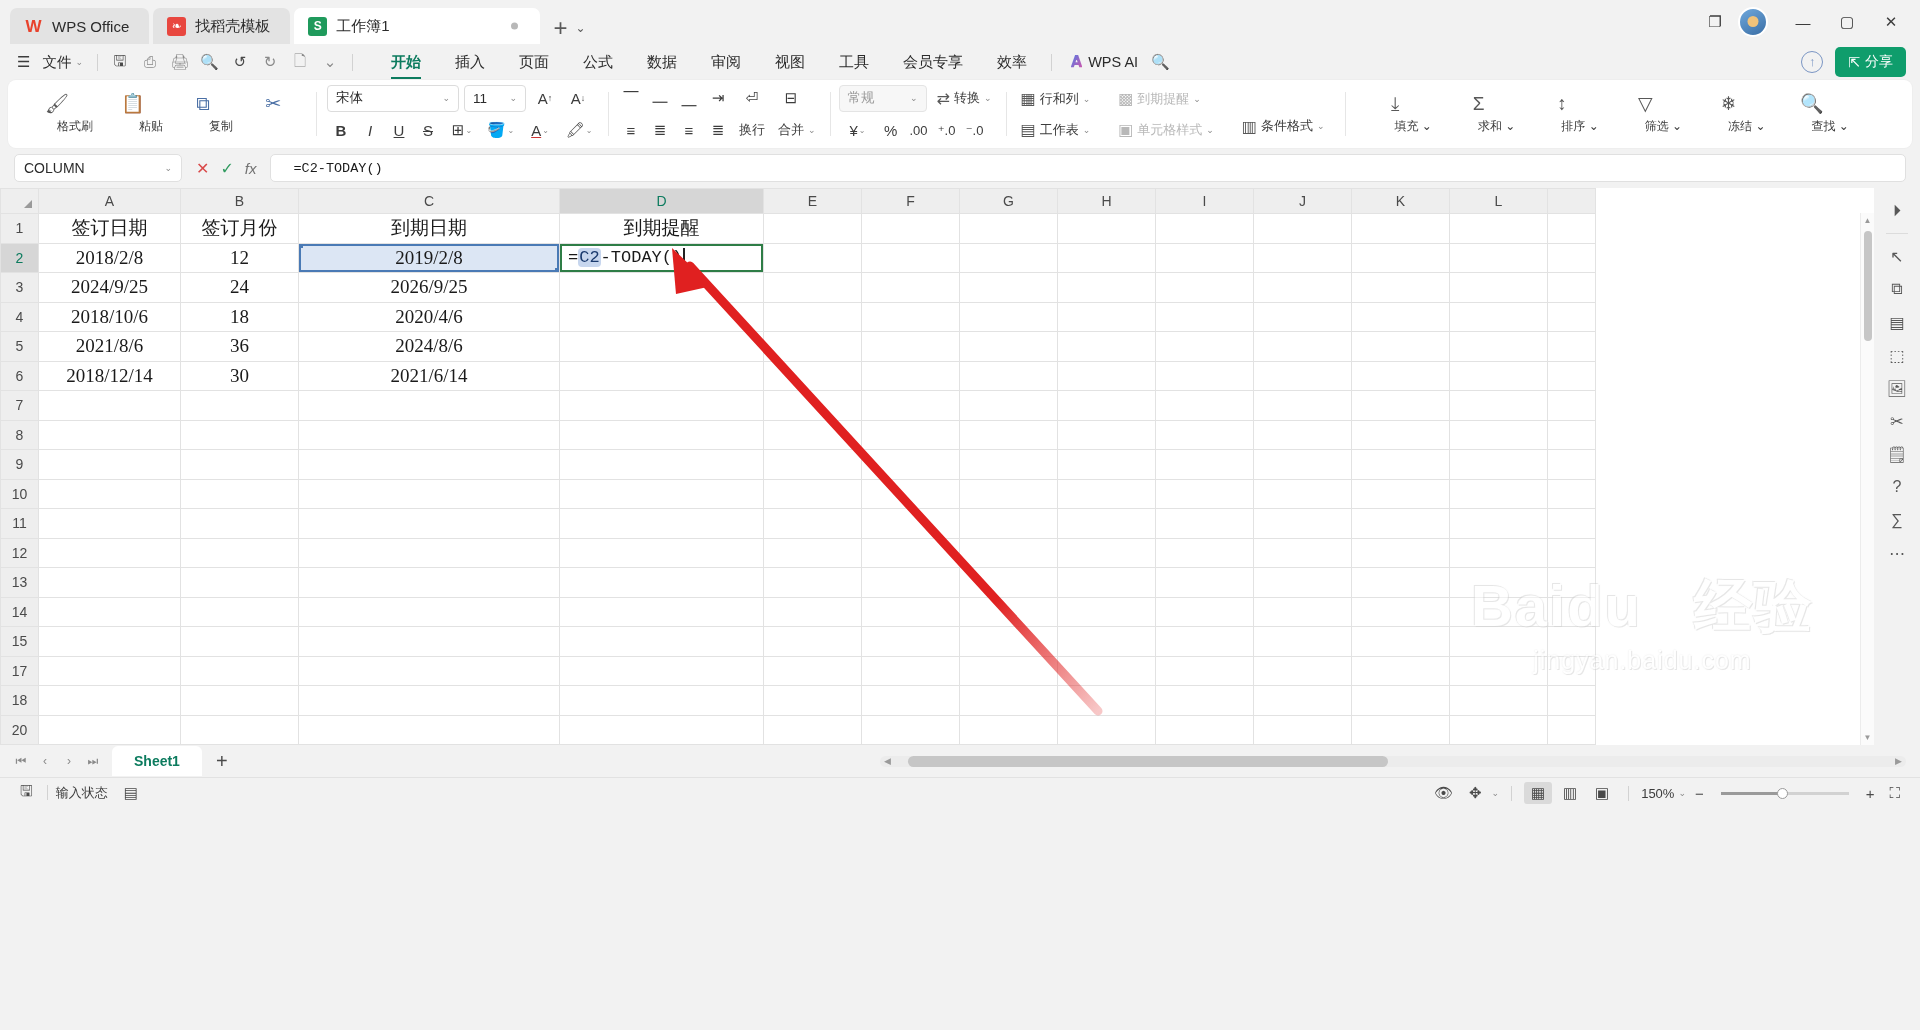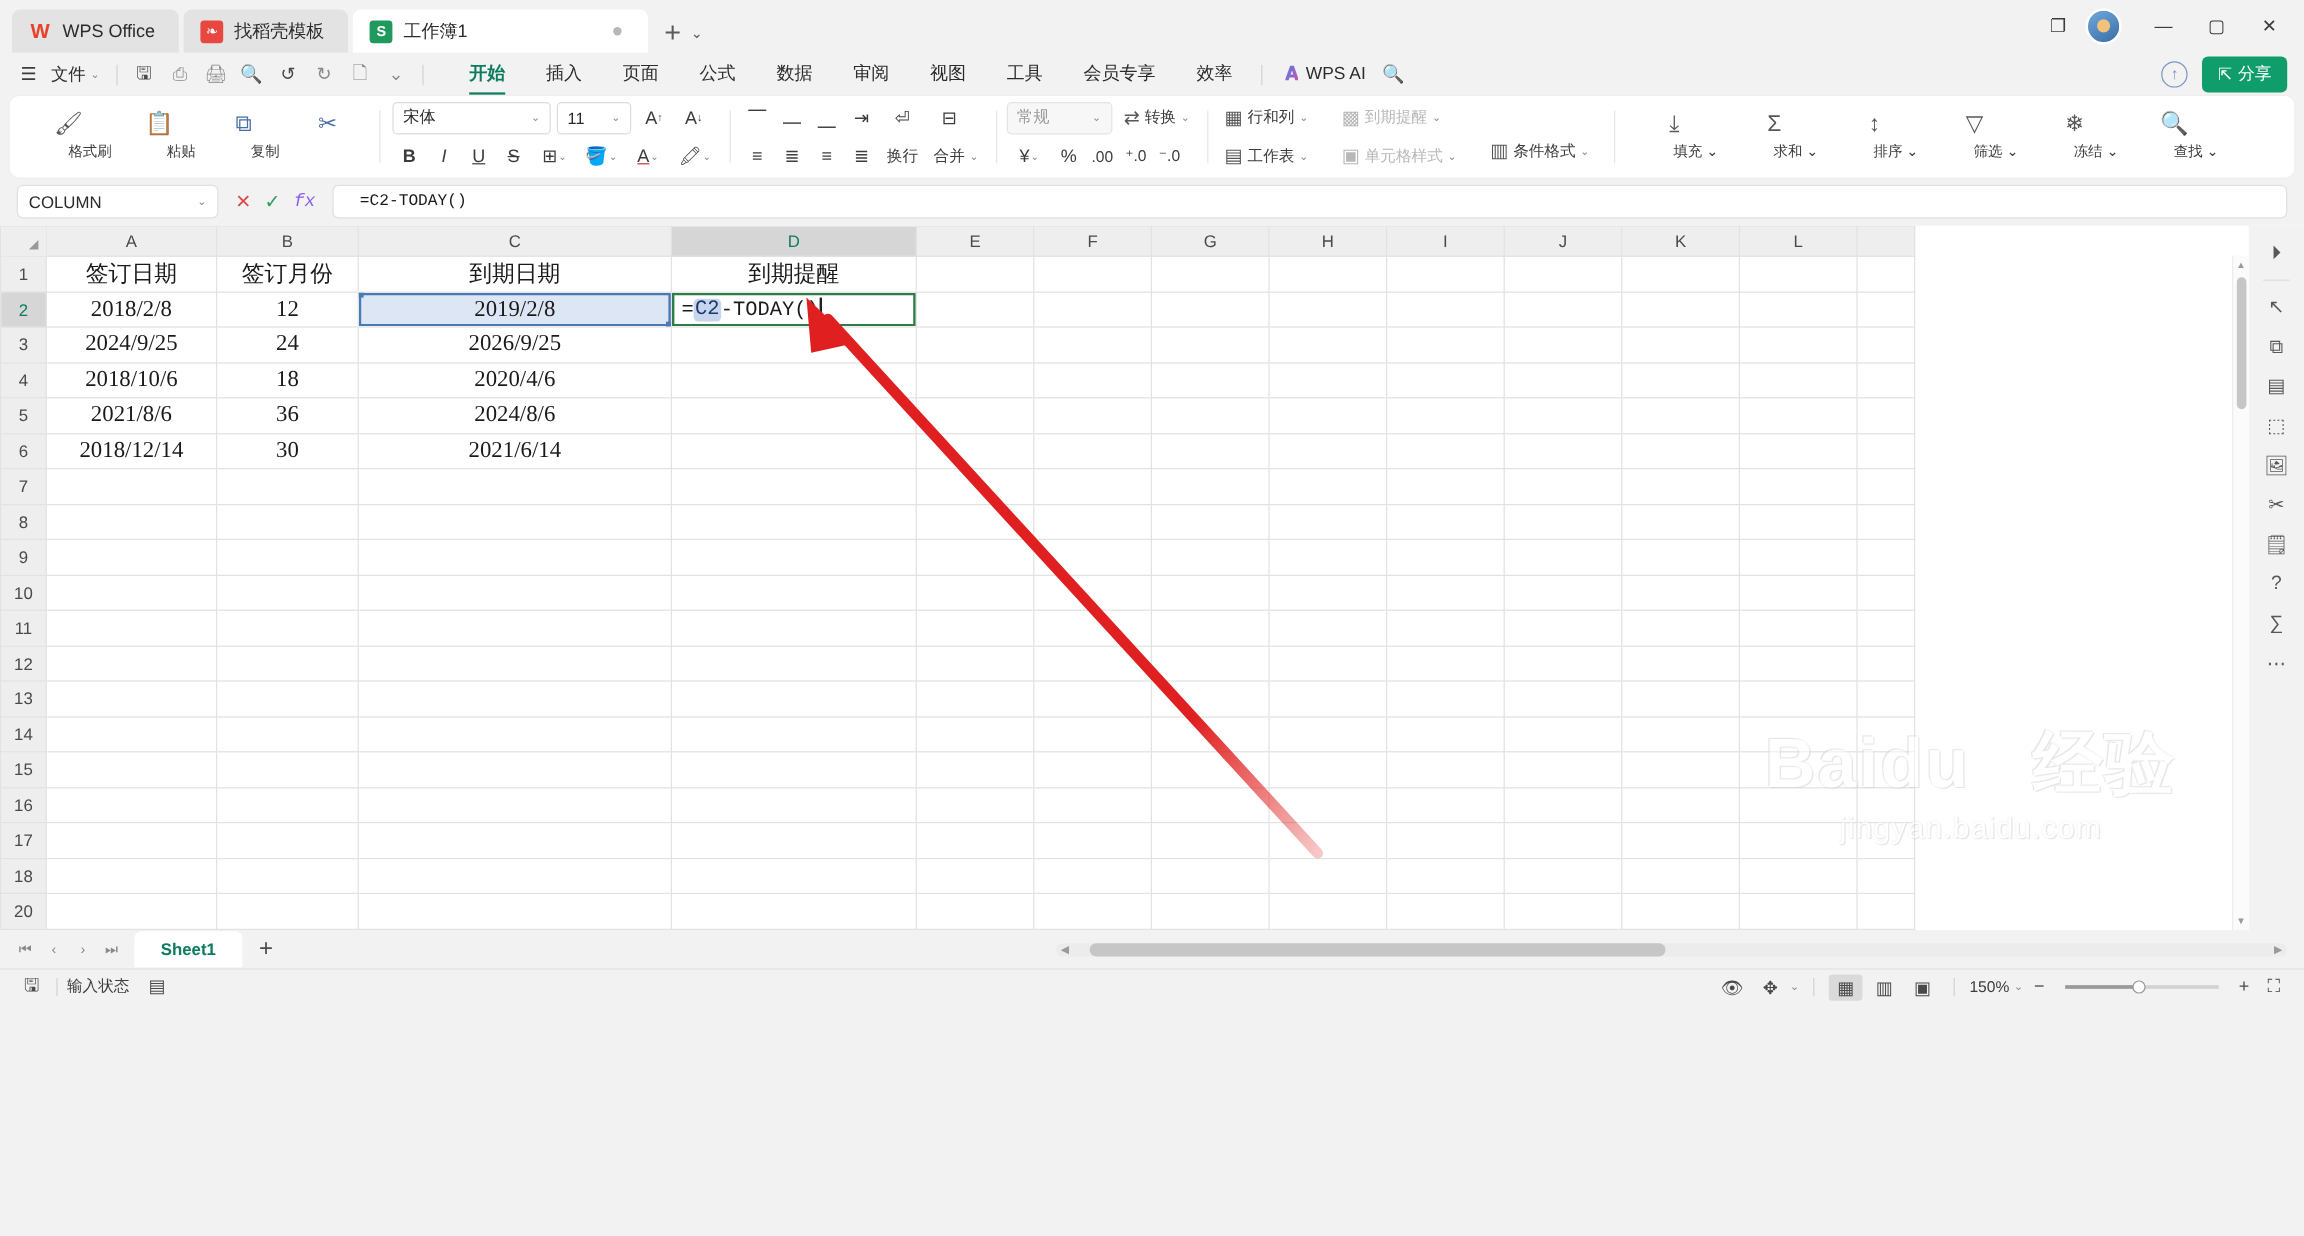--- a/index.html
+++ b/index.html
@@ -158,21 +158,21 @@
     padding: 0 14px; gap: 10px; background: #f2f2f2;
   }
   .namebox {
     width: 168px; height: 28px; background: #fff; border: 1px solid #e0e0e0;
     border-radius: 5px; display: flex; align-items: center;
     justify-content: space-between; padding: 0 9px; font-size: 14px; color: #2b2b2b;
   }
   .fxgroup { display: flex; align-items: center; gap: 11px; padding: 0 4px; }
   .fx-x { color: #d94a4a; font-size: 16px; }
   .fx-v { color: #2e9a5e; font-size: 16px; }
-  .fx-f { color: #8b5cf6; font-size: 15px; font-style: italic; font-family: Liberation Mono, monospace; }
+  .fx-f { color: #737373; font-size: 15px; font-style: italic; font-family: Liberation Sans, sans-serif; }
   .finput {
     flex: 1; height: 28px; background: #fff; border: 1px solid #e0e0e0;
     border-radius: 5px; display: flex; align-items: center; padding: 0 22px;
     font-size: 13.5px; color: #1a1a1a;
     font-family: "Liberation Mono", "DejaVu Sans Mono", monospace;
   }
 
   
   .gridwrap { display: flex; background: #fff; position: relative; }
   .gridmain { flex: 1; position: relative; overflow: hidden; }
@@ -856,36 +856,20 @@
             <td class="cell"></td>
             <td class="cell"></td>
             <td class="cell"></td>
             <td class="cell"></td>
             <td class="cell"></td>
             <td class="cell"></td>
             <td class="cell"></td>
             <td class="cell"></td>
           </tr>
           <tr>
-            <td class="rowhd">16</td>
-            <td class="cell"></td>
-            <td class="cell"></td>
-            <td class="cell"></td>
-            <td class="cell"></td>
-            <td class="cell"></td>
-            <td class="cell"></td>
-            <td class="cell"></td>
-            <td class="cell"></td>
-            <td class="cell"></td>
-            <td class="cell"></td>
-            <td class="cell"></td>
-            <td class="cell"></td>
-            <td class="cell"></td>
-          </tr>
-          <tr>
             <td class="rowhd">17</td>
             <td class="cell"></td>
             <td class="cell"></td>
             <td class="cell"></td>
             <td class="cell"></td>
             <td class="cell"></td>
             <td class="cell"></td>
             <td class="cell"></td>
             <td class="cell"></td>
             <td class="cell"></td>

